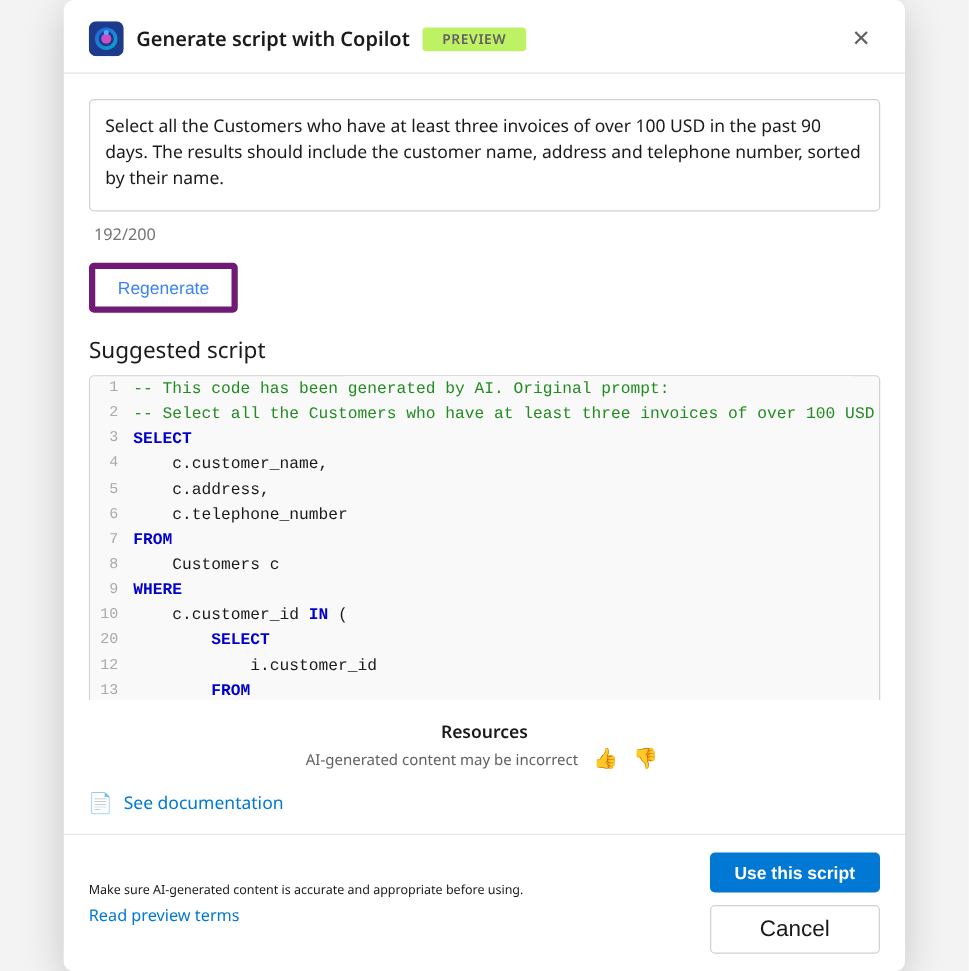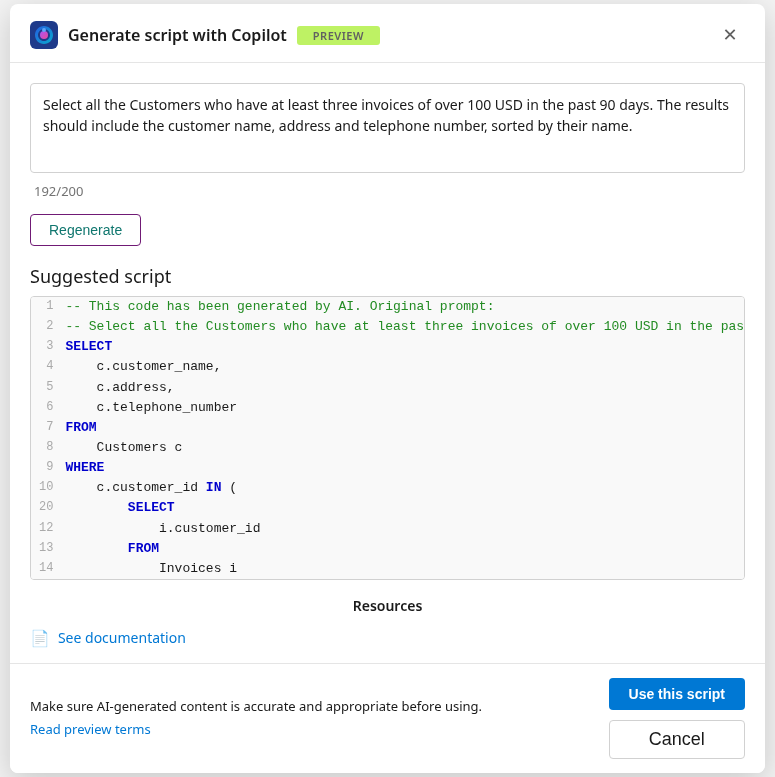--- a/index.html
+++ b/index.html
@@ -8,21 +8,21 @@
       background: #f3f3f3;
       display: flex;
       align-items: center;
       justify-content: center;
       min-height: 100vh;
     }
     .dialog {
       background: #ffffff;
       border-radius: 8px;
       box-shadow: 0 8px 32px rgba(0,0,0,0.18);
-      width: 755px;
+      width: 673px;
       max-height: 777px;
       overflow: hidden;
       display: flex;
       flex-direction: column;
     }
     .dialog-header {
       display: flex;
       align-items: center;
       justify-content: space-between;
       padding: 16px 20px 12px 20px;
@@ -93,26 +93,26 @@
       line-height: 1.5;
     }
     .char-count {
       font-size: 13px;
       color: #737373;
       padding: 4px 0 0 4px;
     }
     .regenerate-btn {
       margin-top: 14px;
       padding: 7px 18px;
-      border: 1px solid #701a75;
+      border: 5px solid #701a75;
       border-radius: 4px;
       background: #fff;
       font-size: 14px;
       font-weight: 500;
-      color: #0f766e;
+      color: #3b82f6;
       cursor: pointer;
     }
     .suggested-script-label {
       font-size: 18px;
       font-weight: 400;
       color: #1a1a1a;
       margin-top: 18px;
       margin-bottom: 8px;
     }
     .code-block {
@@ -197,21 +197,21 @@
     .footer-main {
       display: flex;
       align-items: center;
       justify-content: space-between;
     }
     .footer-text-area {
       flex: 1;
       margin-right: 20px;
     }
     .footer-info {
-      font-size: 13px;
+      font-size: 10px;
       color: #1a1a1a;
       margin-bottom: 2px;
     }
     .footer-link {
       font-size: 13px;
       color: #0078d4;
       text-decoration: none;
     }
     .footer-actions {
       display: flex;
@@ -346,20 +346,27 @@
             </tr>
           </tbody>
       </table>
     </div>
 
   </div>
 
   <div class="resources-section">
     <div class="resources-header">
       <span class="resources-title">Resources</span>
+      <div class="ai-notice">
+        <span>AI-generated content may be incorrect</span>
+        <div class="feedback-btns">
+          <button class="feedback-btn">👍</button>
+          <button class="feedback-btn">👎</button>
+        </div>
+      </div>
     </div>
     <a href="#" class="doc-link">
       <span class="doc-icon">📄</span>
       <span>See documentation</span>
     </a>
   </div>
 
   <div class="dialog-footer">
     <div class="footer-main">
       <div class="footer-text-area">

